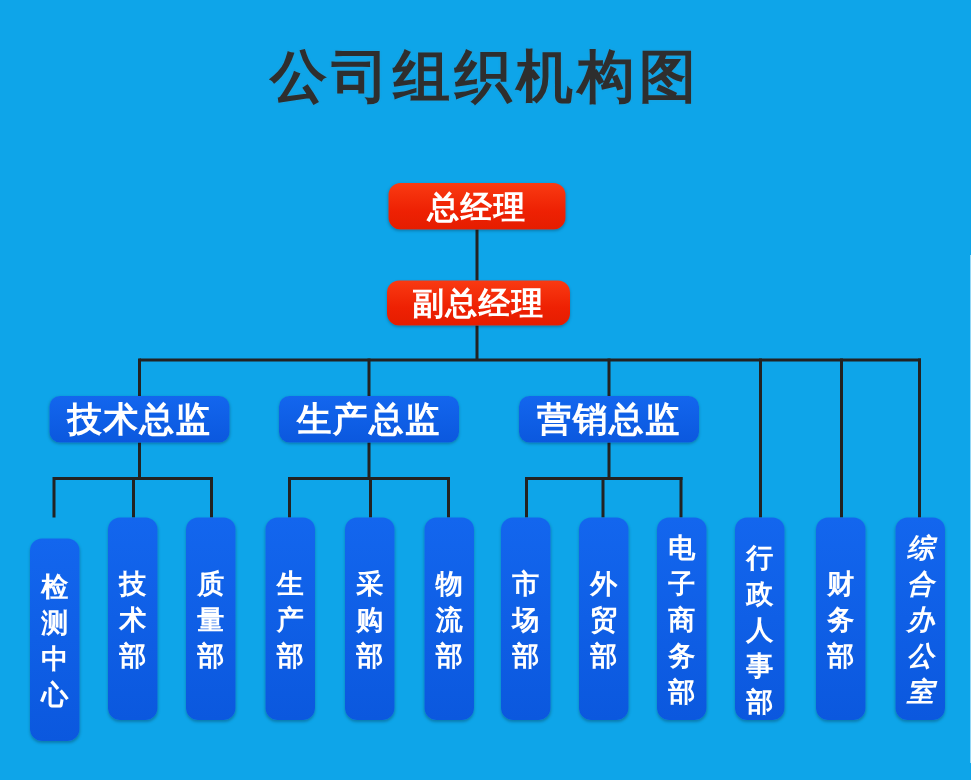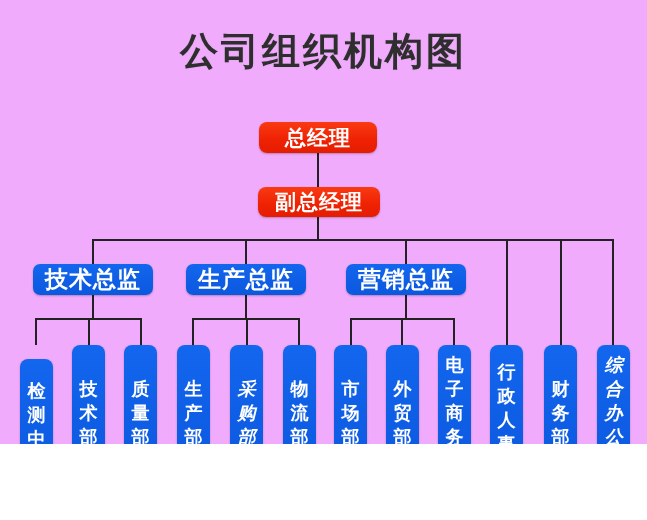--- a/index.html
+++ b/index.html
@@ -1,19 +1,19 @@
 <!DOCTYPE html>
 <html><head>
 <meta charset="utf-8">
 <style>
   html,body{margin:0;padding:0;background:#ffffff;}
   .stage{
     position:relative;
-    width:647px;height:444px;
-    background:#f0abfc;
+    width:647px;height:520px;
+    background:#0ea5e9;
     font-family:"Liberation Sans","DejaVu Sans",sans-serif;
     overflow:hidden;
   }
   .title{
     position:absolute;
     left:0;top:26px;width:647px;
     text-align:center;
     font-size:38px;
     font-weight:bold;
     letter-spacing:3px;
@@ -110,21 +110,21 @@
     </div>
   <div class="dept" style="left:72px;">
       <span>技术部</span>
     </div>
   <div class="dept" style="left:124px;">
       <span>质量部</span>
     </div>
   <div class="dept" style="left:177px;">
       <span>生产部</span>
     </div>
-  <div class="dept" style="left:230px;font-style:italic;">
+  <div class="dept" style="left:230px;">
       <span>采购部</span>
     </div>
   <div class="dept" style="left:283px;">
       <span>物流部</span>
     </div>
   <div class="dept" style="left:334px;justify-content:center;">
       <span>市场部</span>
     </div>
   <div class="dept" style="left:386px;">
       <span>外贸部</span>

